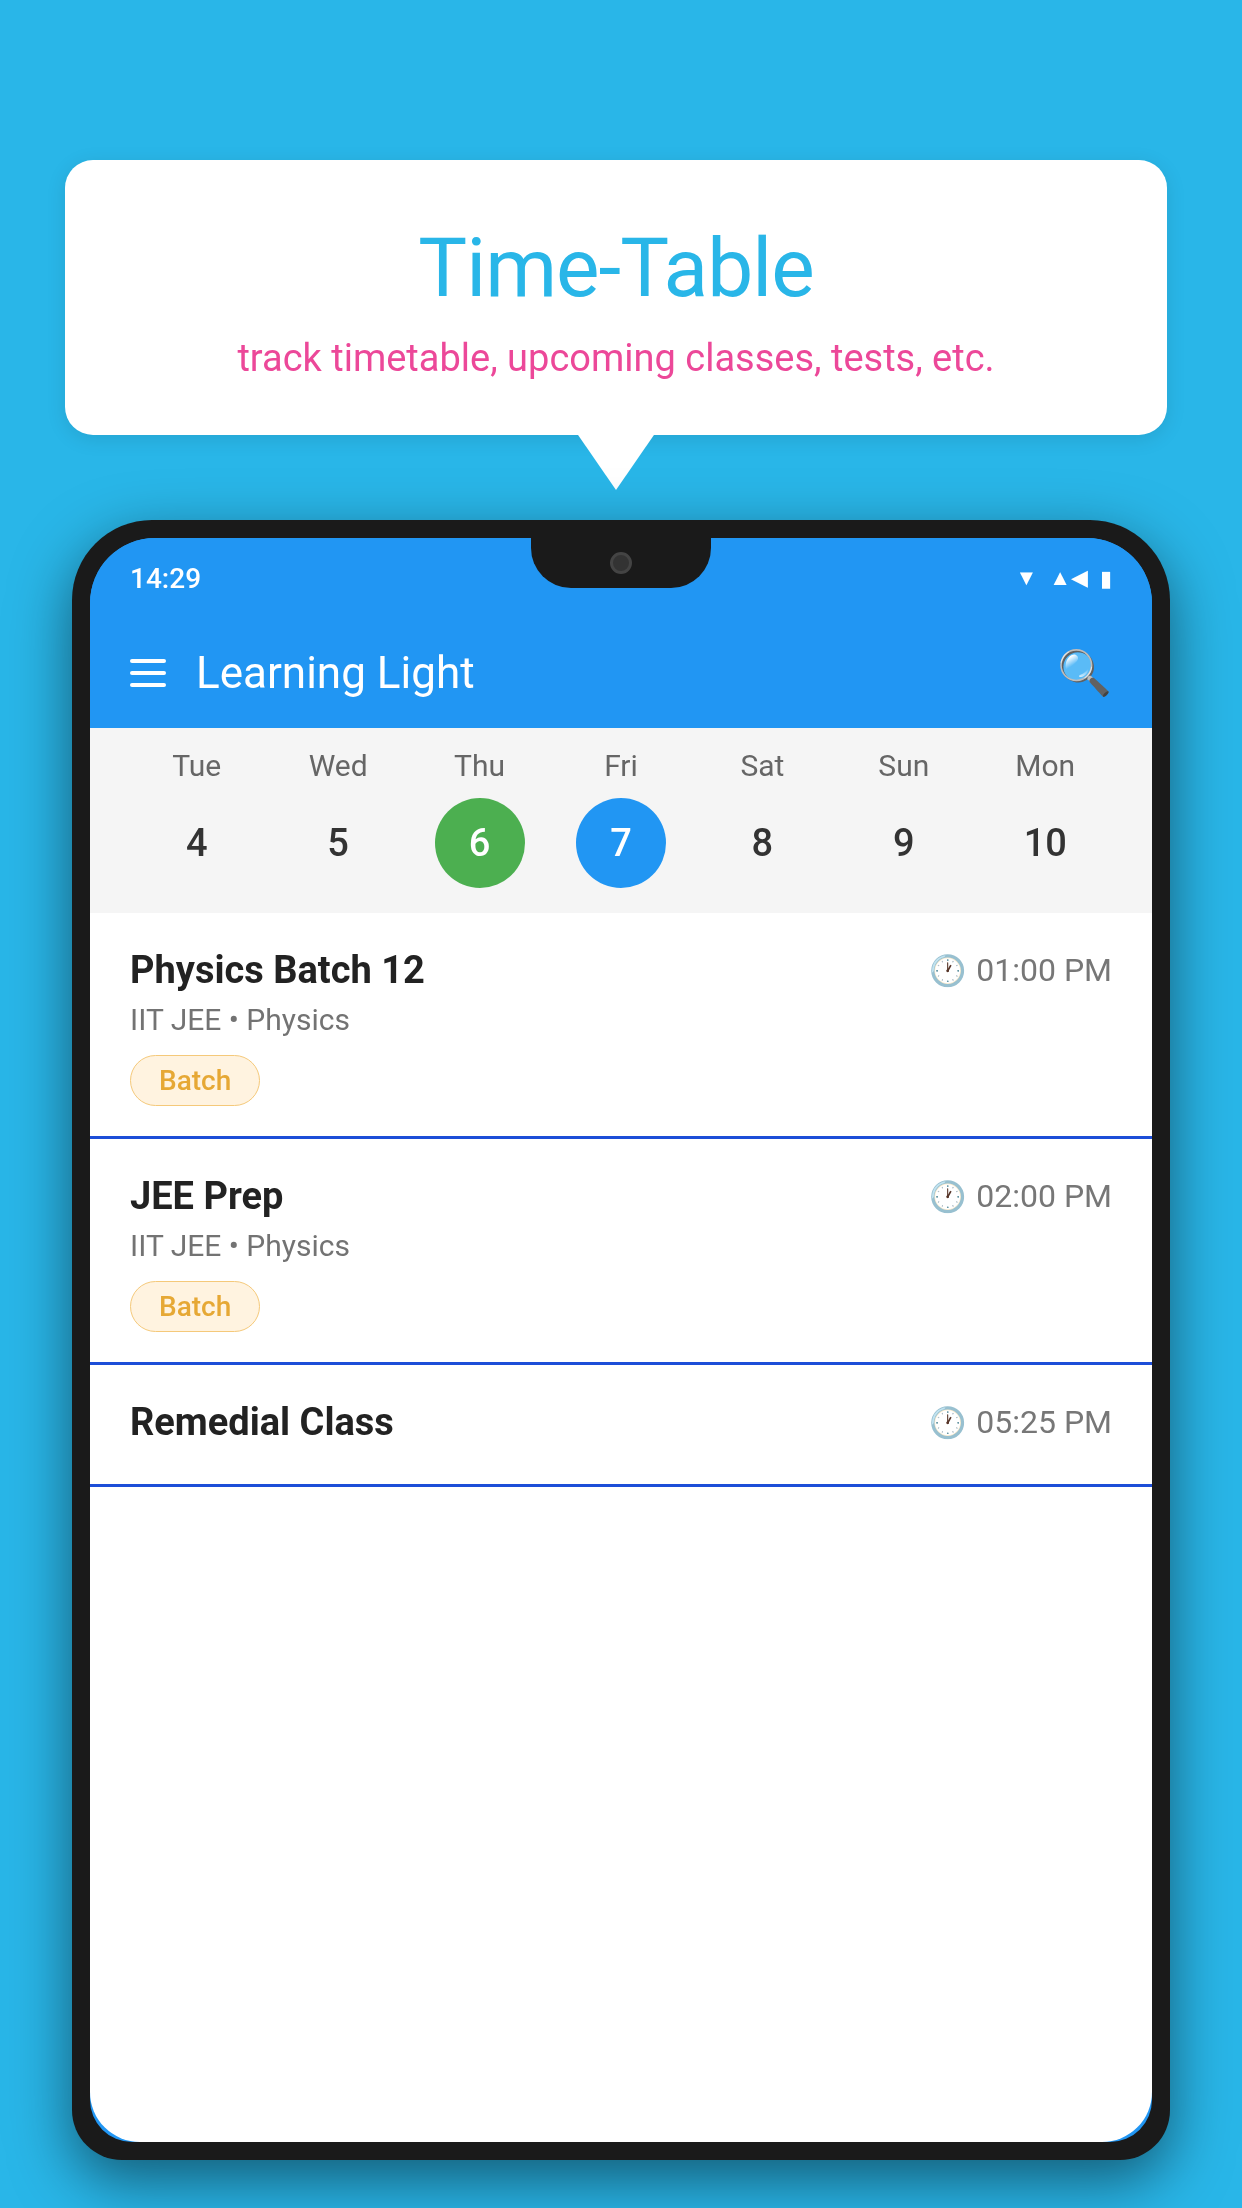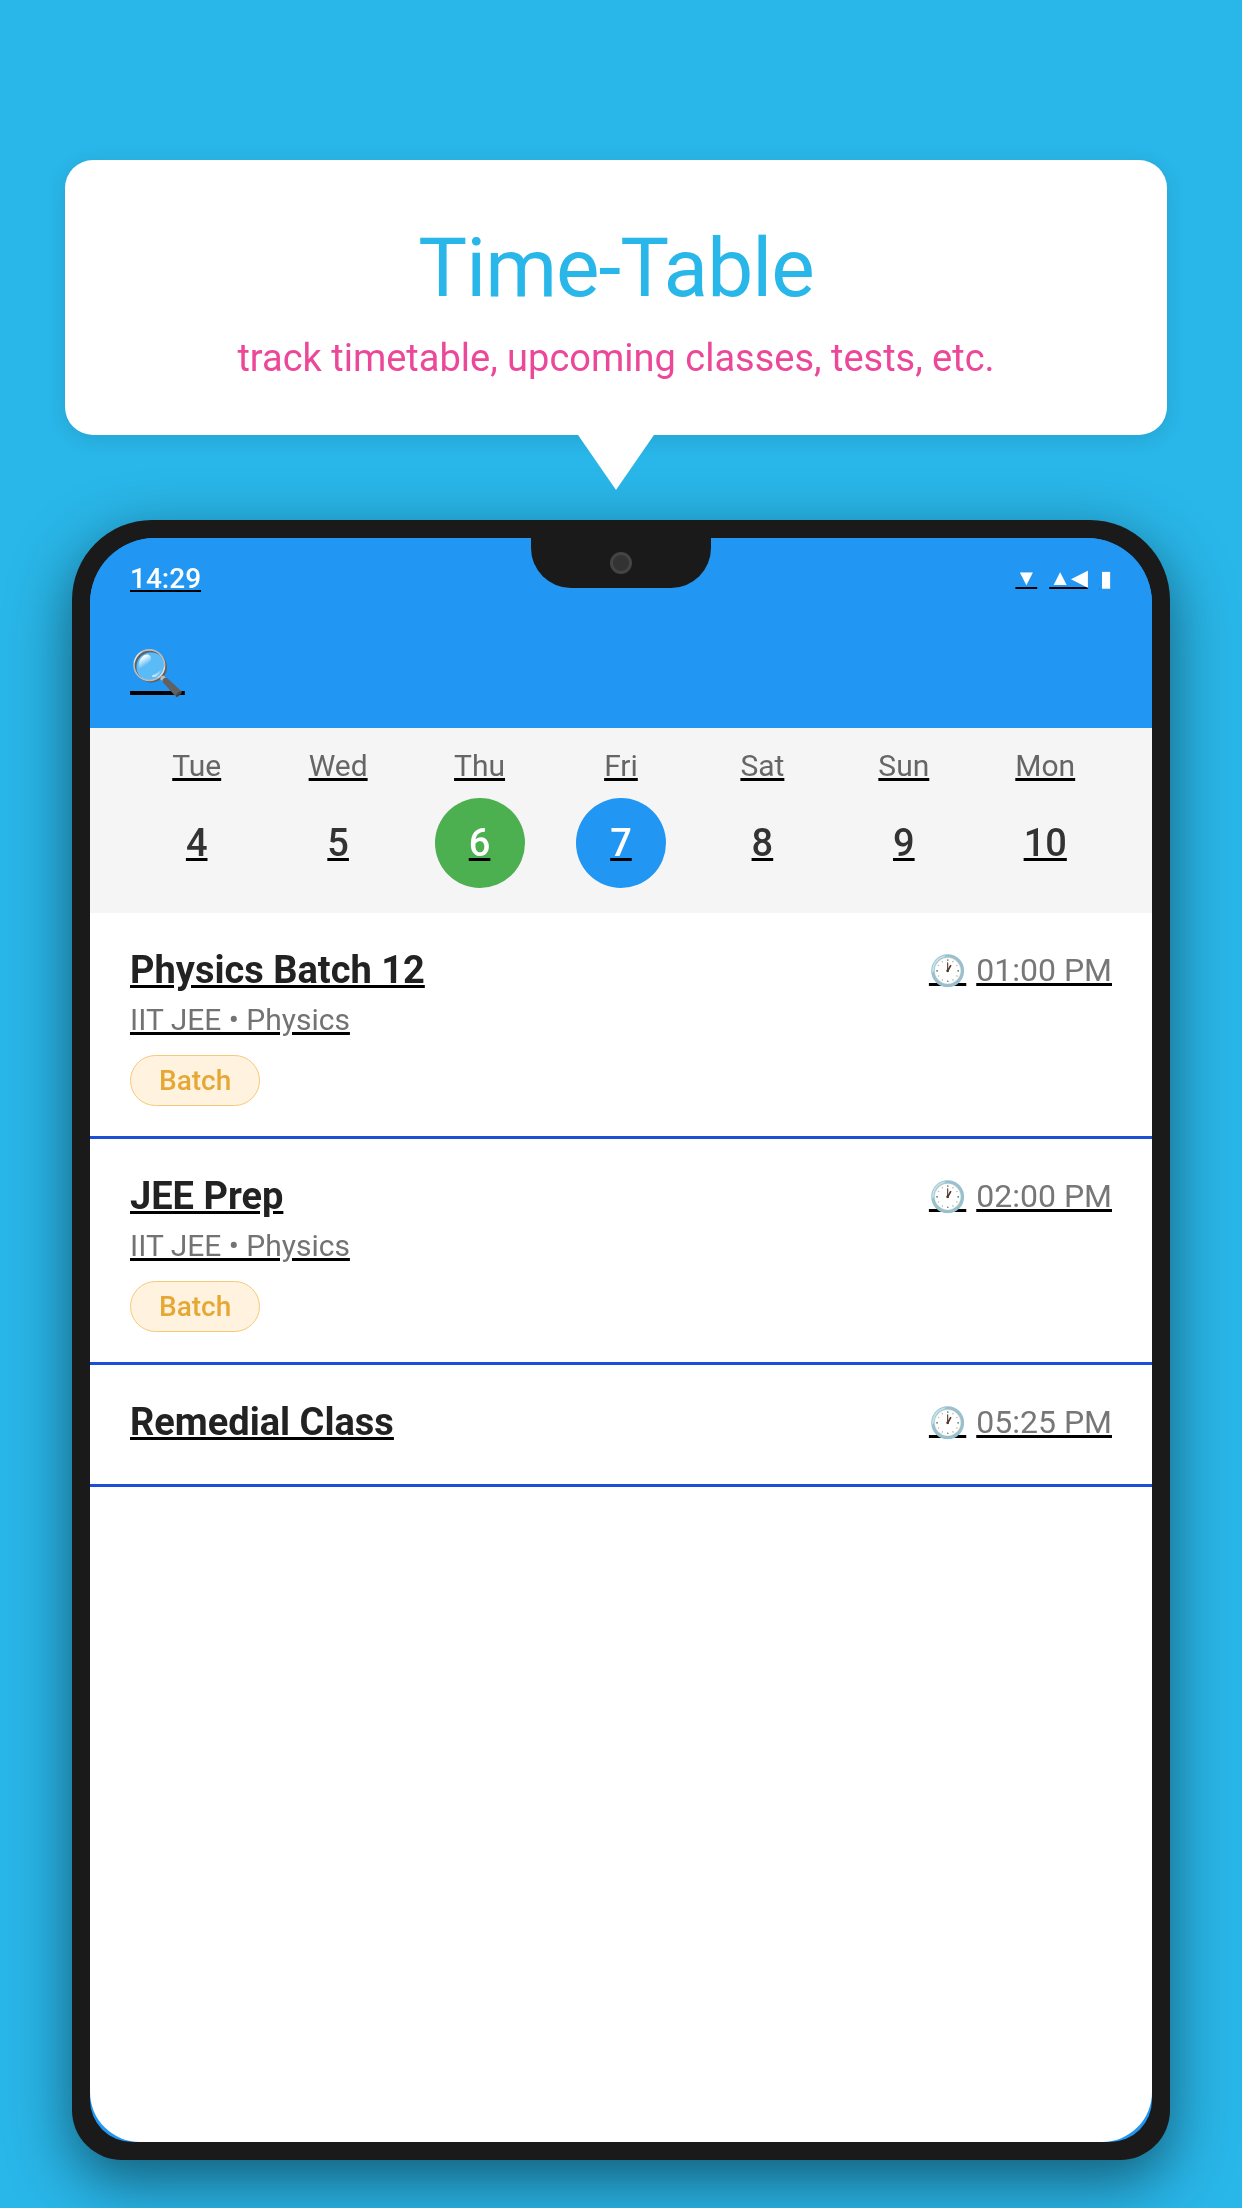--- a/index.html
+++ b/index.html
@@ -288,21 +288,20 @@
       border-radius: 0 0 50px 50px;
     }
 
     
     .phone-inner-border {
       margin: 18px;
       border-radius: 65px 65px 42px 42px;
       overflow: hidden;
       height: calc(100% - 36px);
       background: #2196F3;
-      text-decoration: underline;
     }
   </style>
 </head>
 <body>
 
 <div class="speech-bubble-container">
   <div class="speech-bubble">
     <div class="bubble-title">Time-Table</div>
     <div class="bubble-subtitle">track timetable, upcoming classes, tests, etc.</div>
   </div>
@@ -321,20 +320,28 @@
         <div class="status-icons">
           <span>▼</span>
           <span>▲◀</span>
           <span>▮</span>
         </div>
       </div>
 
       <div class="phone-screen">
 
         <div class="app-header">
+          <div class="header-left">
+            <div class="hamburger-icon">
+              <span></span>
+              <span></span>
+              <span></span>
+            </div>
+            <div class="app-title">Learning Light</div>
+          </div>
           <div class="search-icon-circle">🔍</div>
         </div>
 
         <div class="calendar-strip">
           <div class="day-headers">
             <div class="day-header">Tue</div>
             <div class="day-header">Wed</div>
             <div class="day-header">Thu</div>
             <div class="day-header">Fri</div>
             <div class="day-header">Sat</div>

